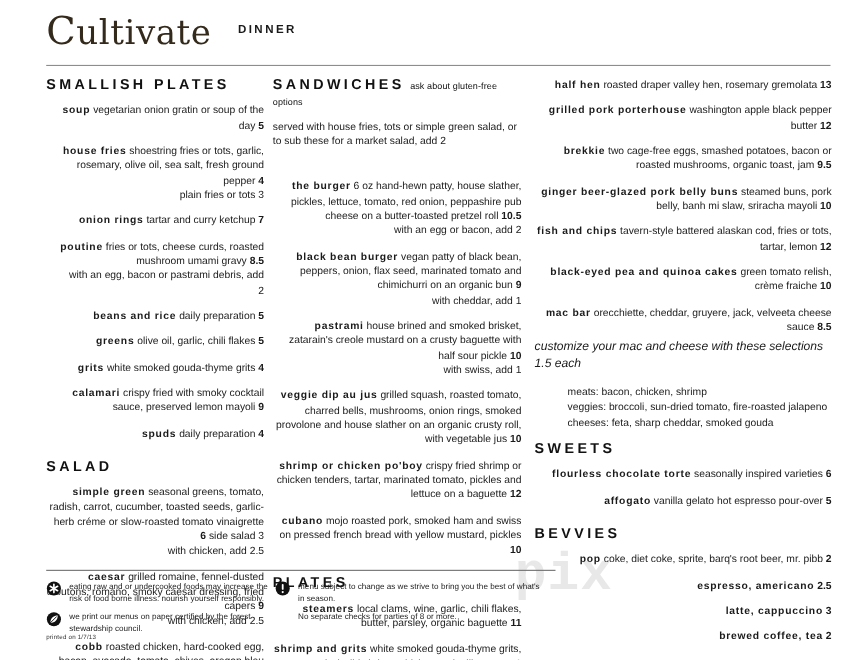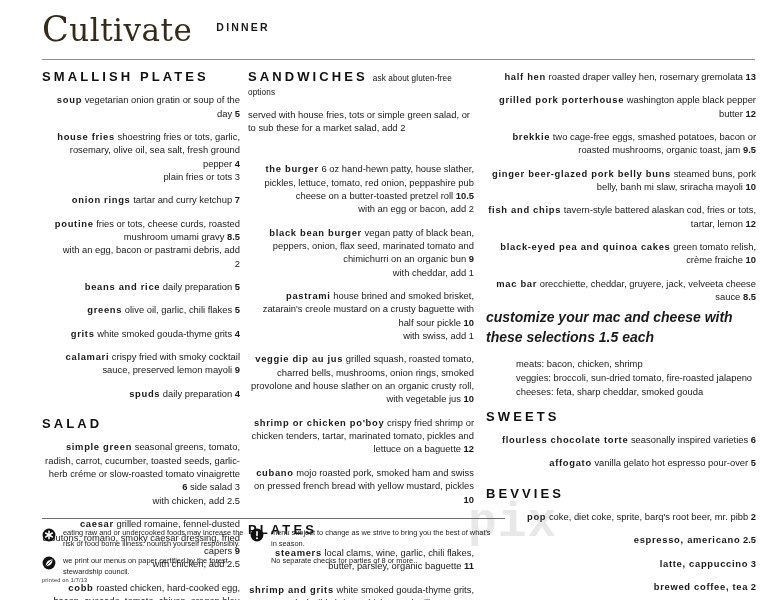--- a/index.html
+++ b/index.html
@@ -106,25 +106,24 @@
     font-weight: bold;
     letter-spacing: 0.7px;
   }
   .pr { font-weight: bold; }
   .sub {
     display: block;
     padding-left: 19px;
   }
   .ital {
     font-style: italic;
-    font-size: 14px;
+    font-size: 11px;
     line-height: 1.42;
     margin-top: -5px;
     margin-bottom: 9px;
-    font-weight: bold;
   }
   .addons {
     font-size: 9.4px;
     line-height: 1.5;
     padding-left: 30px;
     margin-bottom: 10px;
   }
 
   
   .rule-bottom {

